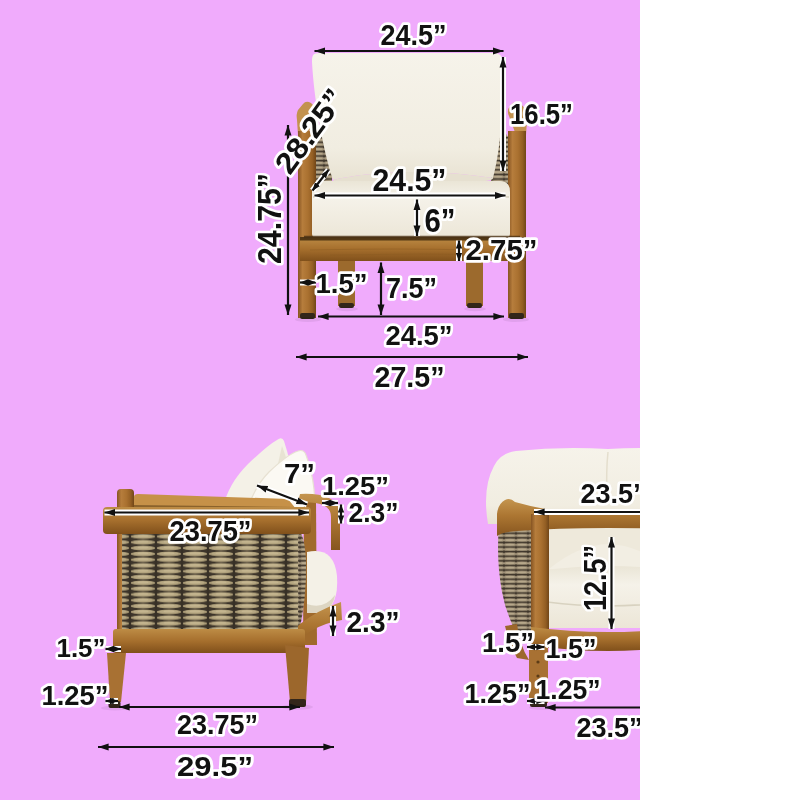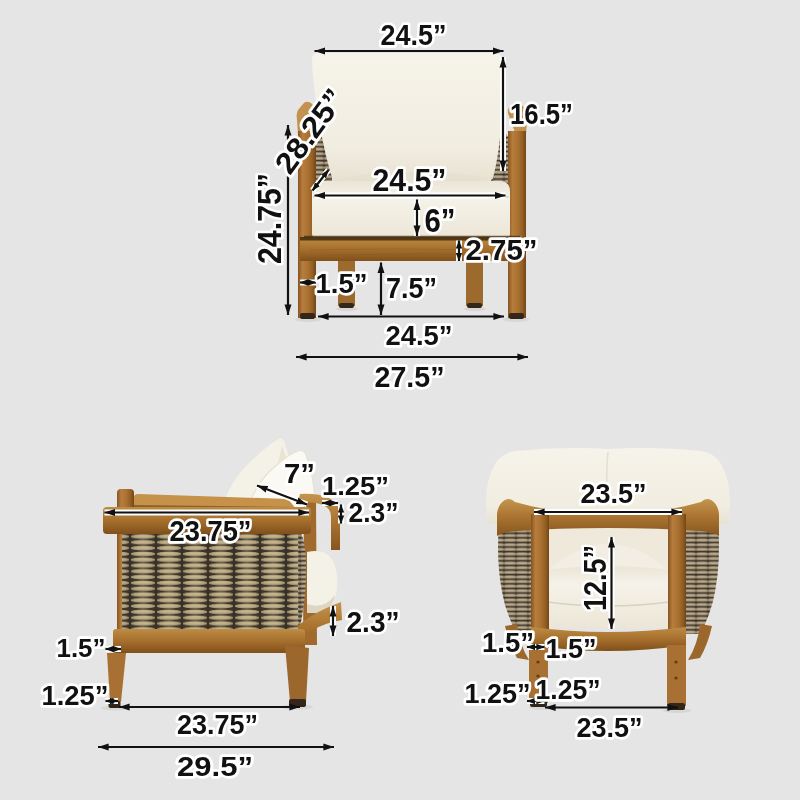--- a/index.html
+++ b/index.html
@@ -1,16 +1,16 @@
 <!DOCTYPE html>
 <html><head>
 <meta charset="utf-8">
 <style>
   html,body{margin:0;padding:0;background:#ffffff;}
-  .page{width:800px;height:800px;position:relative;background:#e5e5e5;overflow:hidden;}
+  .page{width:640px;height:800px;position:relative;background:#f0abfc;overflow:hidden;}
   text{font-family:"Liberation Sans",sans-serif;font-weight:bold;fill:#111;}
 </style>
 </head>
 <body>
 <div class="page">
 <svg width="800" height="800" viewBox="0 0 800 800">
 <defs>
   <linearGradient id="woodV" x1="0" y1="0" x2="1" y2="0">
     <stop offset="0" stop-color="#865422"></stop>
     <stop offset="0.25" stop-color="#b67d3c"></stop>

